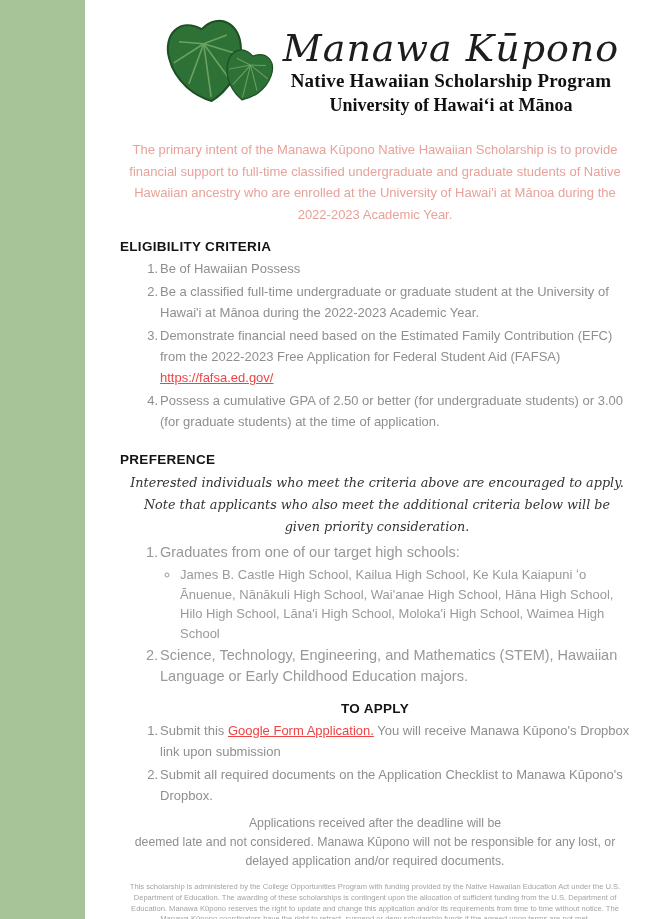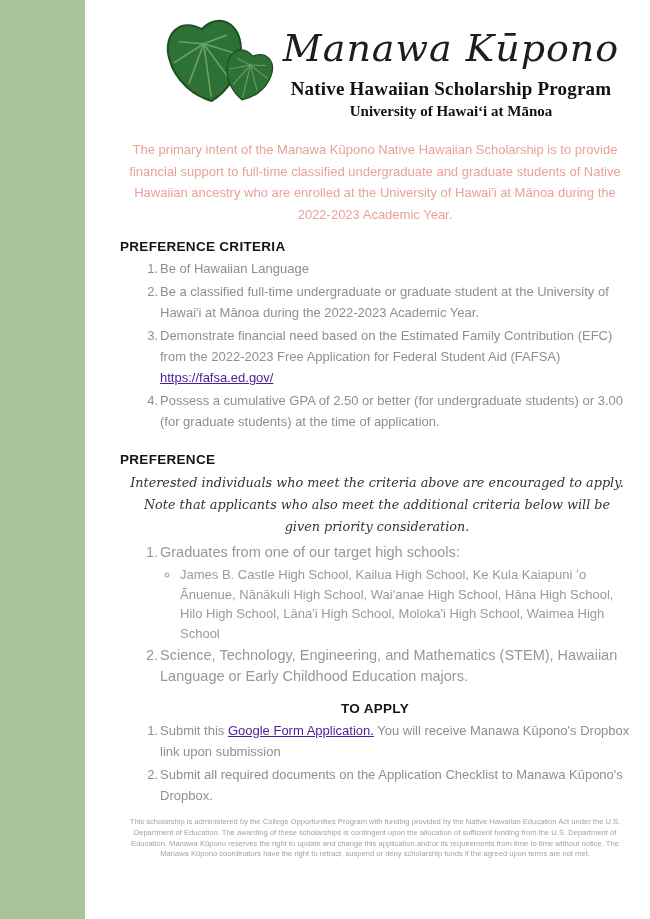--- a/index.html
+++ b/index.html
@@ -28,25 +28,25 @@
   .title-block { flex:1 1 auto; text-align:center; padding-top:12px; }
   .script-title {
     font-family:"DejaVu Serif", serif;
     font-style:italic; font-weight:500;
     font-size:38px; letter-spacing:1px;
     color:#1d1d1d; line-height:1.1;
   }
   .subtitle1 {
     font-family:"Liberation Serif", serif;
     font-weight:700; font-size:19px;
-    color:#101010; margin-top:8px; letter-spacing:.2px;
+    color:#101010; letter-spacing:.2px;
   }
   .subtitle2 {
     font-family:"Liberation Serif", serif;
-    font-weight:600; font-size:15px;
+    font-weight:600; font-size:18px;
     color:#101010; margin-top:3px;
   }
   
   .intro {
     margin:13px 8px 0 8px;
     text-align:center;
     color:#e8a29a;
     font-size:13px; line-height:21.5px;
   }
   
@@ -59,21 +59,21 @@
   .h-apply { margin-top:14px;text-align:center; }
   
   .num-list { list-style:none; counter-reset:n; margin:4px 0 0 0; padding-left:22px; color:#8f8f8f; }
   .num-list > li { position:relative; padding-left:18px; counter-increment:n; margin-bottom:2px; }
   .num-list > li::before {
     content:counter(n) "."; position:absolute; left:0; top:0;
     width:16px; text-align:right;
   }
   .list-sm { font-size:13px; line-height:21px; }
   .list-lg { font-size:14.5px; line-height:21px; color:#989898; }
-  .doc-link { color:#4c1d95; text-decoration:underline; cursor:pointer; }
+  .doc-link { color:#ef4444; text-decoration:underline; cursor:pointer; }
   
   .sub-list { list-style:circle; margin:2px 0 2px 4px; padding-left:16px; }
   .sub-list li { font-size:13px; line-height:19.5px; color:#9a9a9a; }
   
   .pref-note {
     margin:5px 2px 4px 6px;
     text-align:center;
     font-family:"DejaVu Serif", serif;
     font-style:italic;
     font-size:12.8px; line-height:22px;
@@ -130,24 +130,24 @@
       </span>
       <div class="title-block">
         <div class="script-title">Manawa Kūpono</div>
         <div class="subtitle1">Native Hawaiian Scholarship Program</div>
         <div class="subtitle2">University of Hawaiʻi at Mānoa</div>
       </div>
     </div>
 
     <p class="intro">The primary intent of the Manawa Kūpono Native Hawaiian Scholarship is to provide financial support to full-time classified undergraduate and graduate students of Native Hawaiian ancestry who are enrolled at the University of Hawai'i at Mānoa during the 2022-2023 Academic Year.</p>
 
-    <h2 class="section-heading h-elig">PREFERENCE CRITERIA</h2>
+    <h2 class="section-heading h-elig">ELIGIBILITY CRITERIA</h2>
     <ol class="num-list list-sm">
       <li>
-        <span>Be of Hawaiian Language</span>
+        <span>Be of Hawaiian Possess</span>
       </li>
       <li>
         <span>Be a classified full-time undergraduate or graduate student at the University of Hawai'i at Mānoa during the 2022-2023 Academic Year.</span>
       </li>
       <li>
         <span>Demonstrate financial need based on the Estimated Family Contribution (EFC) from the 2022-2023 Free Application for Federal Student Aid (FAFSA) </span><a class="doc-link" href="#">https://fafsa.ed.gov/</a>
       </li>
       <li>
         <span>Possess a cumulative GPA of 2.50 or better (for undergraduate students) or 3.00 (for graduate students) at the time of application.</span>
       </li>
@@ -170,18 +170,23 @@
     <h2 class="section-heading h-apply">TO APPLY</h2>
     <ol class="num-list list-sm">
       <li>
         <span>Submit this </span><a class="doc-link" href="#">Google Form Application.</a><span> You will receive Manawa Kūpono's Dropbox link upon submission</span>
       </li>
       <li>
         <span>Submit all required documents on the Application Checklist to Manawa Kūpono's Dropbox.</span>
       </li>
     </ol>
 
+    <div class="notice">
+      <div>Applications received after the deadline will be</div>
+      <div>deemed late and not considered. Manawa Kūpono will not be responsible for any lost, or</div>
+      <div>delayed application and/or required documents.</div>
+    </div>
 
 
     <p class="fine-print">This scholarship is administered by the College Opportunities Program with funding provided by the Native Hawaiian Education Act under the U.S. Department of Education. The awarding of these scholarships is contingent upon the allocation of sufficient funding from the U.S. Department of Education. Manawa Kūpono reserves the right to update and change this application and/or its requirements from time to time without notice. The Manawa Kūpono coordinators have the right to retract, suspend or deny scholarship funds if the agreed upon terms are not met.</p>
 
   </div>
 </div>
 
 </body></html>

